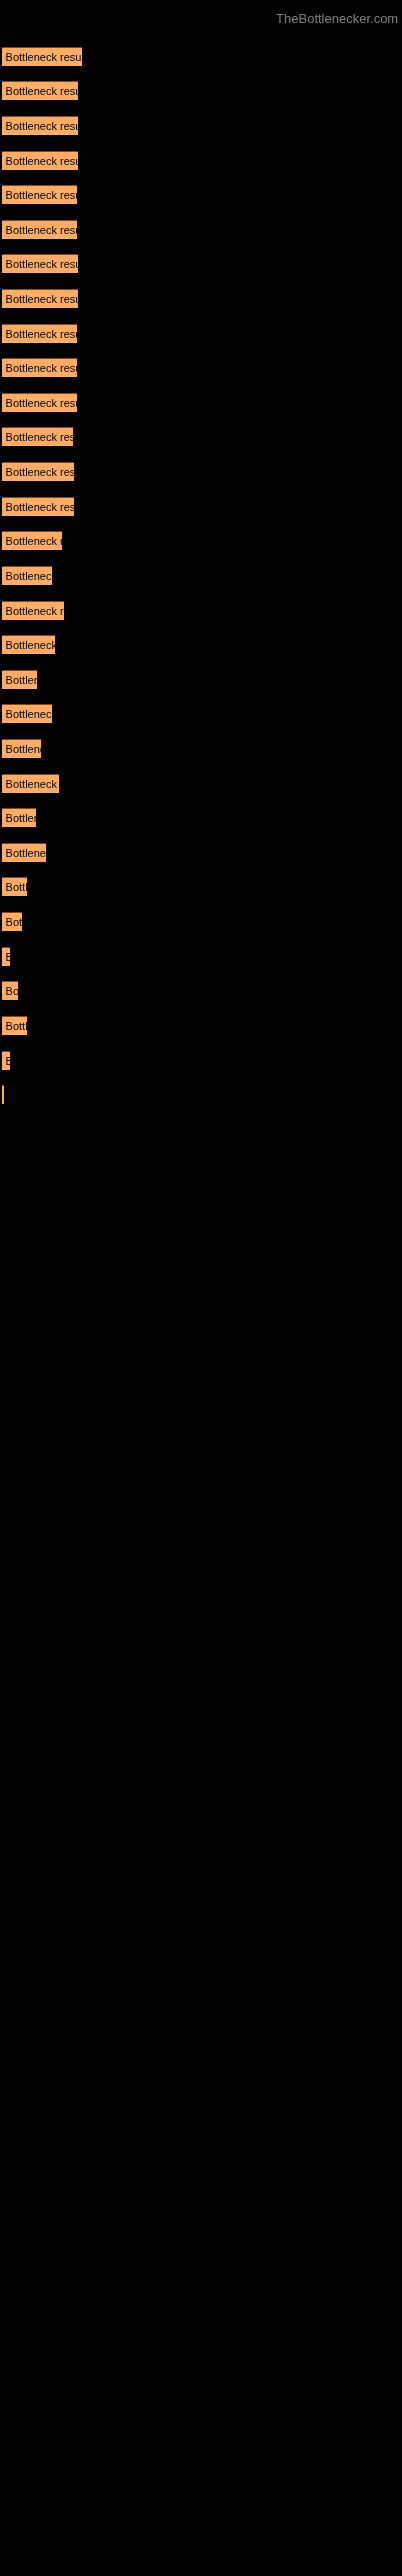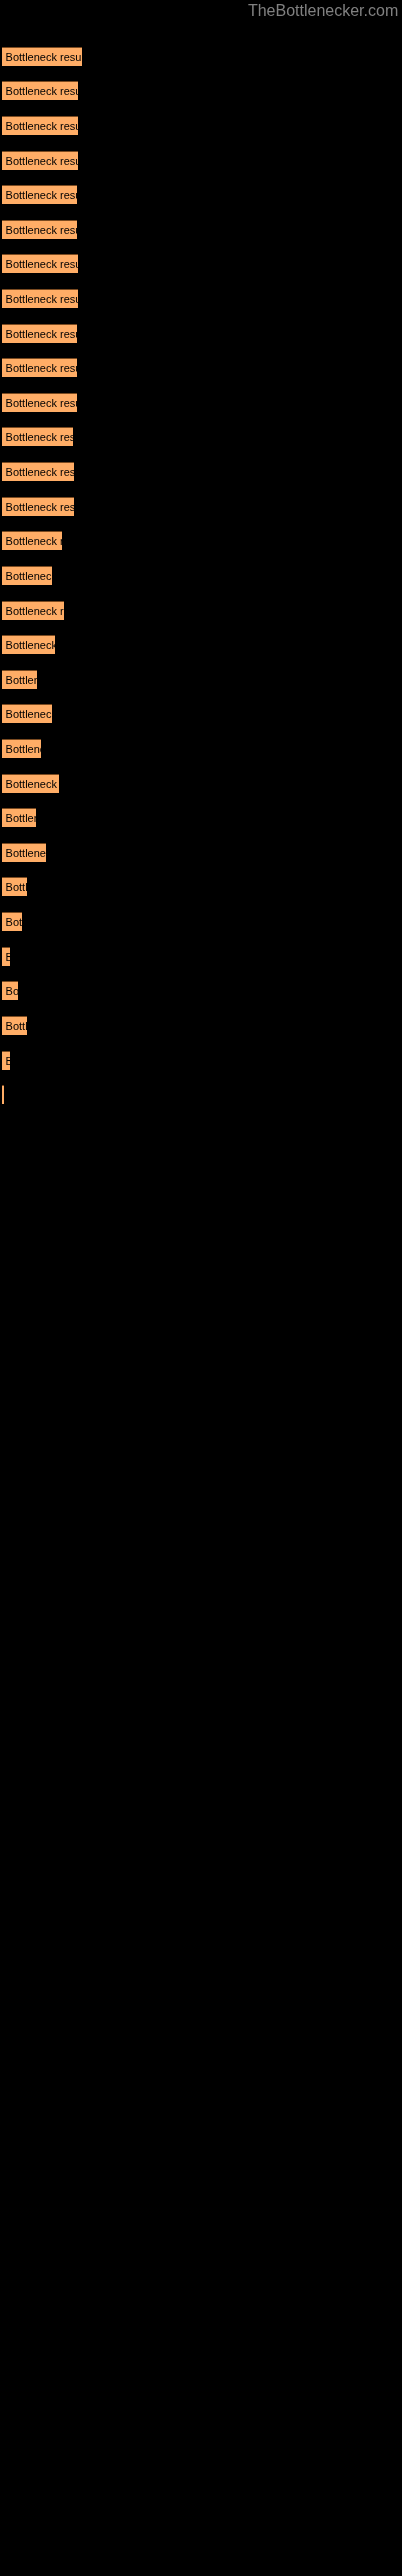--- a/index.html
+++ b/index.html
@@ -23,22 +23,22 @@
     top: 0;
     width: 403px;
     height: 2576px;
     background: #000000;
   }
 
   
   .chart-title {
     position: absolute;
     right: 4.8px;
-    top: 0px;
-    font-size: 16px;
+    top: 8px;
+    font-size: 13px;
     line-height: 21px;
     color: #808080;
     letter-spacing: 0px;
     white-space: nowrap;
     font-weight: 400;
   }
 
   
   .plot-area {
     position: absolute;

